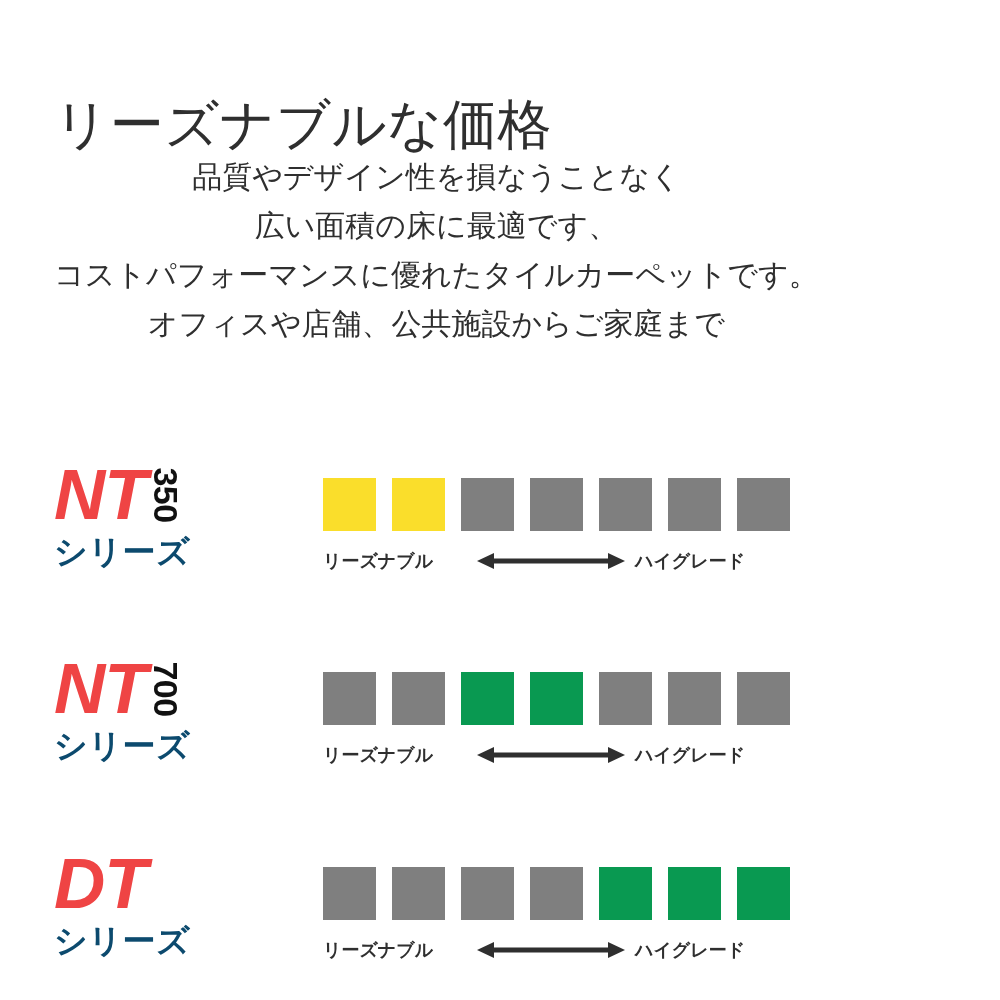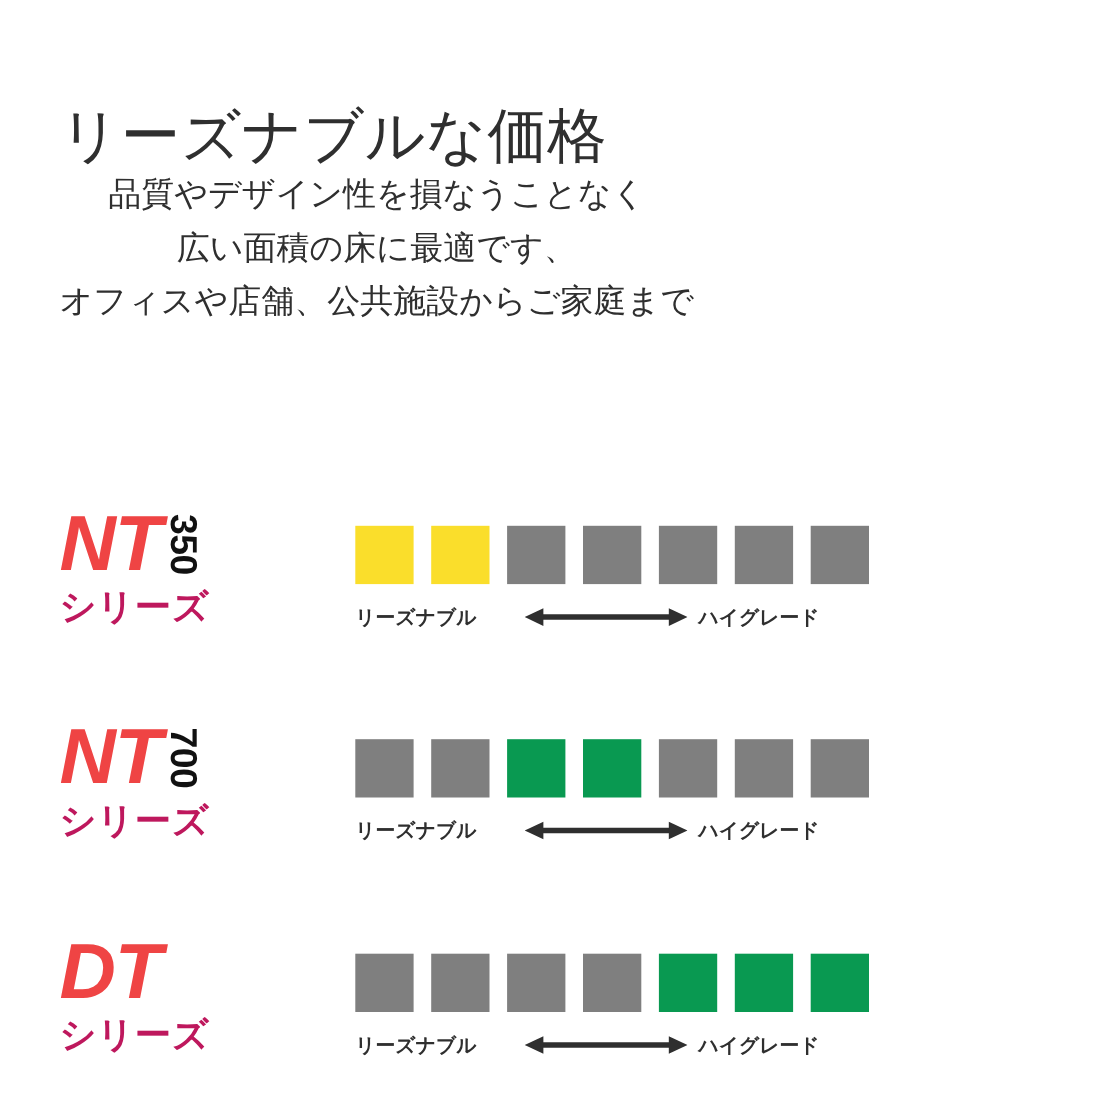--- a/index.html
+++ b/index.html
@@ -102,21 +102,21 @@
   }
   .series-num:empty { display: none; }
 
   .series-sub {
     position: absolute;
     left: 0;
     top: 68px;
     font-size: 33px;
     font-weight: 700;
     letter-spacing: 0.5px;
-    color: #be185d;
+    color: #0c4a6e;
     white-space: nowrap;
   }
 
   
   .scale {
     position: absolute;
     left: 323px;
     top: 16px;
   }
   .swatches {
@@ -157,20 +157,21 @@
 </head>
 <body>
 
 <div class="page">
 
   <h1 class="headline">リーズナブルな価格</h1>
 
   <div class="body-copy">
     <span class="line">品質やデザイン性を損なうことなく</span>
     <span class="line">広い面積の床に最適です、</span>
+    <span class="line">コストパフォーマンスに優れたタイルカーペットです。</span>
     <span class="line">オフィスや店舗、公共施設からご家庭まで</span>
   </div>
 
   <div class="series-row r0">
     <div class="series-label">
       <div class="series-name">
         <span class="series-alpha">NT</span>
         <span class="series-num-wrap">
           <span class="series-num">350</span>
         </span>

